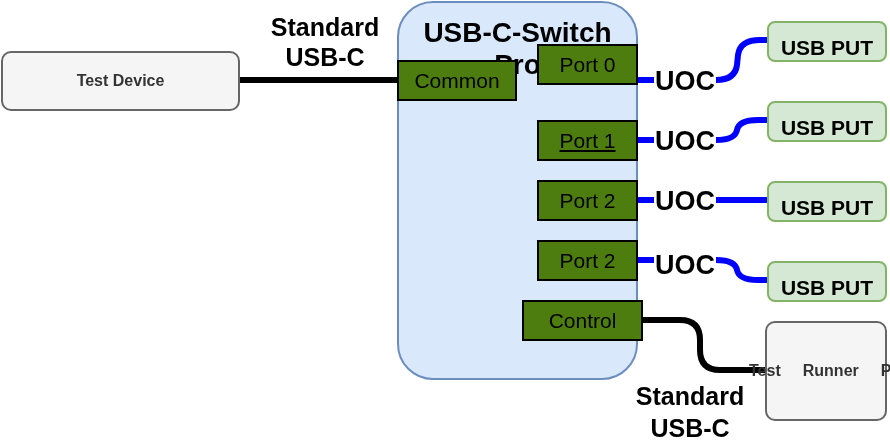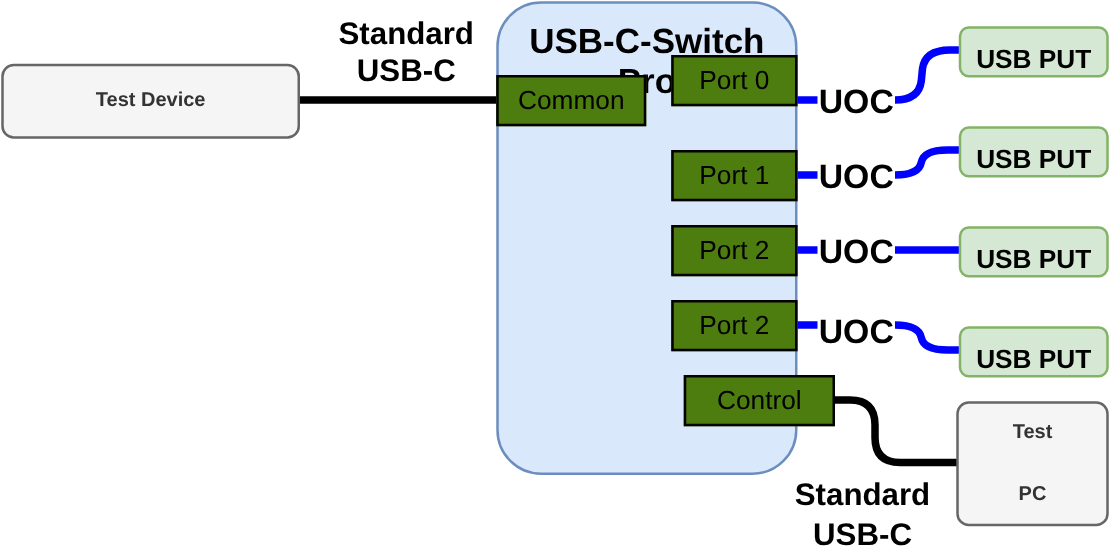--- a/index.html
+++ b/index.html
@@ -49,30 +49,30 @@
 <div class="box switch" style="left:397px; top:1px; width:241px; height:379px;">
   <span>USB-C-Switch Pro</span>
 </div>
 
 <div class="box port" style="left:397px; top:60px; width:120px; height:41px;">
   <span>Common</span>
 </div>
 <div class="box port" style="left:537px; top:44px; width:101px; height:41px;">
   <span>Port 0</span>
 </div>
-<div class="box port" style="left:537px; top:120px; width:101px; height:41px;">
+<div class="box port" style="left:537px; top:120px; width:101px; height:41px;text-decoration:underline;">
   <span>Port 1</span>
 </div>
 <div class="box port" style="left:537px; top:180px; width:101px; height:41px;">
   <span>Port 2</span>
 </div>
 <div class="box port" style="left:537px; top:240px; width:101px; height:41px;">
   <span>Port 2</span>
 </div>
-<div class="box port" style="left:547px; top:300px; width:121px; height:41px;">
+<div class="box port" style="left:522px; top:300px; width:121px; height:41px;">
   <span>Control</span>
 </div>
 
 <div class="lbl uoc" style="left:654px; top:68px;">UOC</div>
 <div class="lbl uoc" style="left:654px; top:128px;">UOC</div>
 <div class="lbl uoc" style="left:654px; top:188px;">UOC</div>
 <div class="lbl uoc" style="left:654px; top:252px;">UOC</div>
 
 <div class="box put" style="left:767px; top:21px; width:120px; height:41px;">
   <span>USB PUT</span>
@@ -80,21 +80,22 @@
 <div class="box put" style="left:767px; top:101px; width:120px; height:41px;">
   <span>USB PUT</span>
 </div>
 <div class="box put" style="left:767px; top:181px; width:120px; height:41px;">
   <span>USB PUT</span>
 </div>
 <div class="box put" style="left:767px; top:261px; width:120px; height:41px;">
   <span>USB PUT</span>
 </div>
 
-<div class="box gray" style="left:765px; top:321px; width:122px; height:100px; flex-direction:column; line-height:28px;gap:22px;">
+<div class="box gray" style="left:765px; top:321px; width:122px; height:100px; flex-direction:row; line-height:28px;gap:22px;">
   <span>Test</span>
+  <span>Runner</span>
   <span>PC</span>
 </div>
 
 <div class="lbl big" style="left:620px; top:380px; width:140px; line-height:32px;">
   <div>Standard</div>
   <div>USB-C</div>
 </div>
 
 </body></html>

